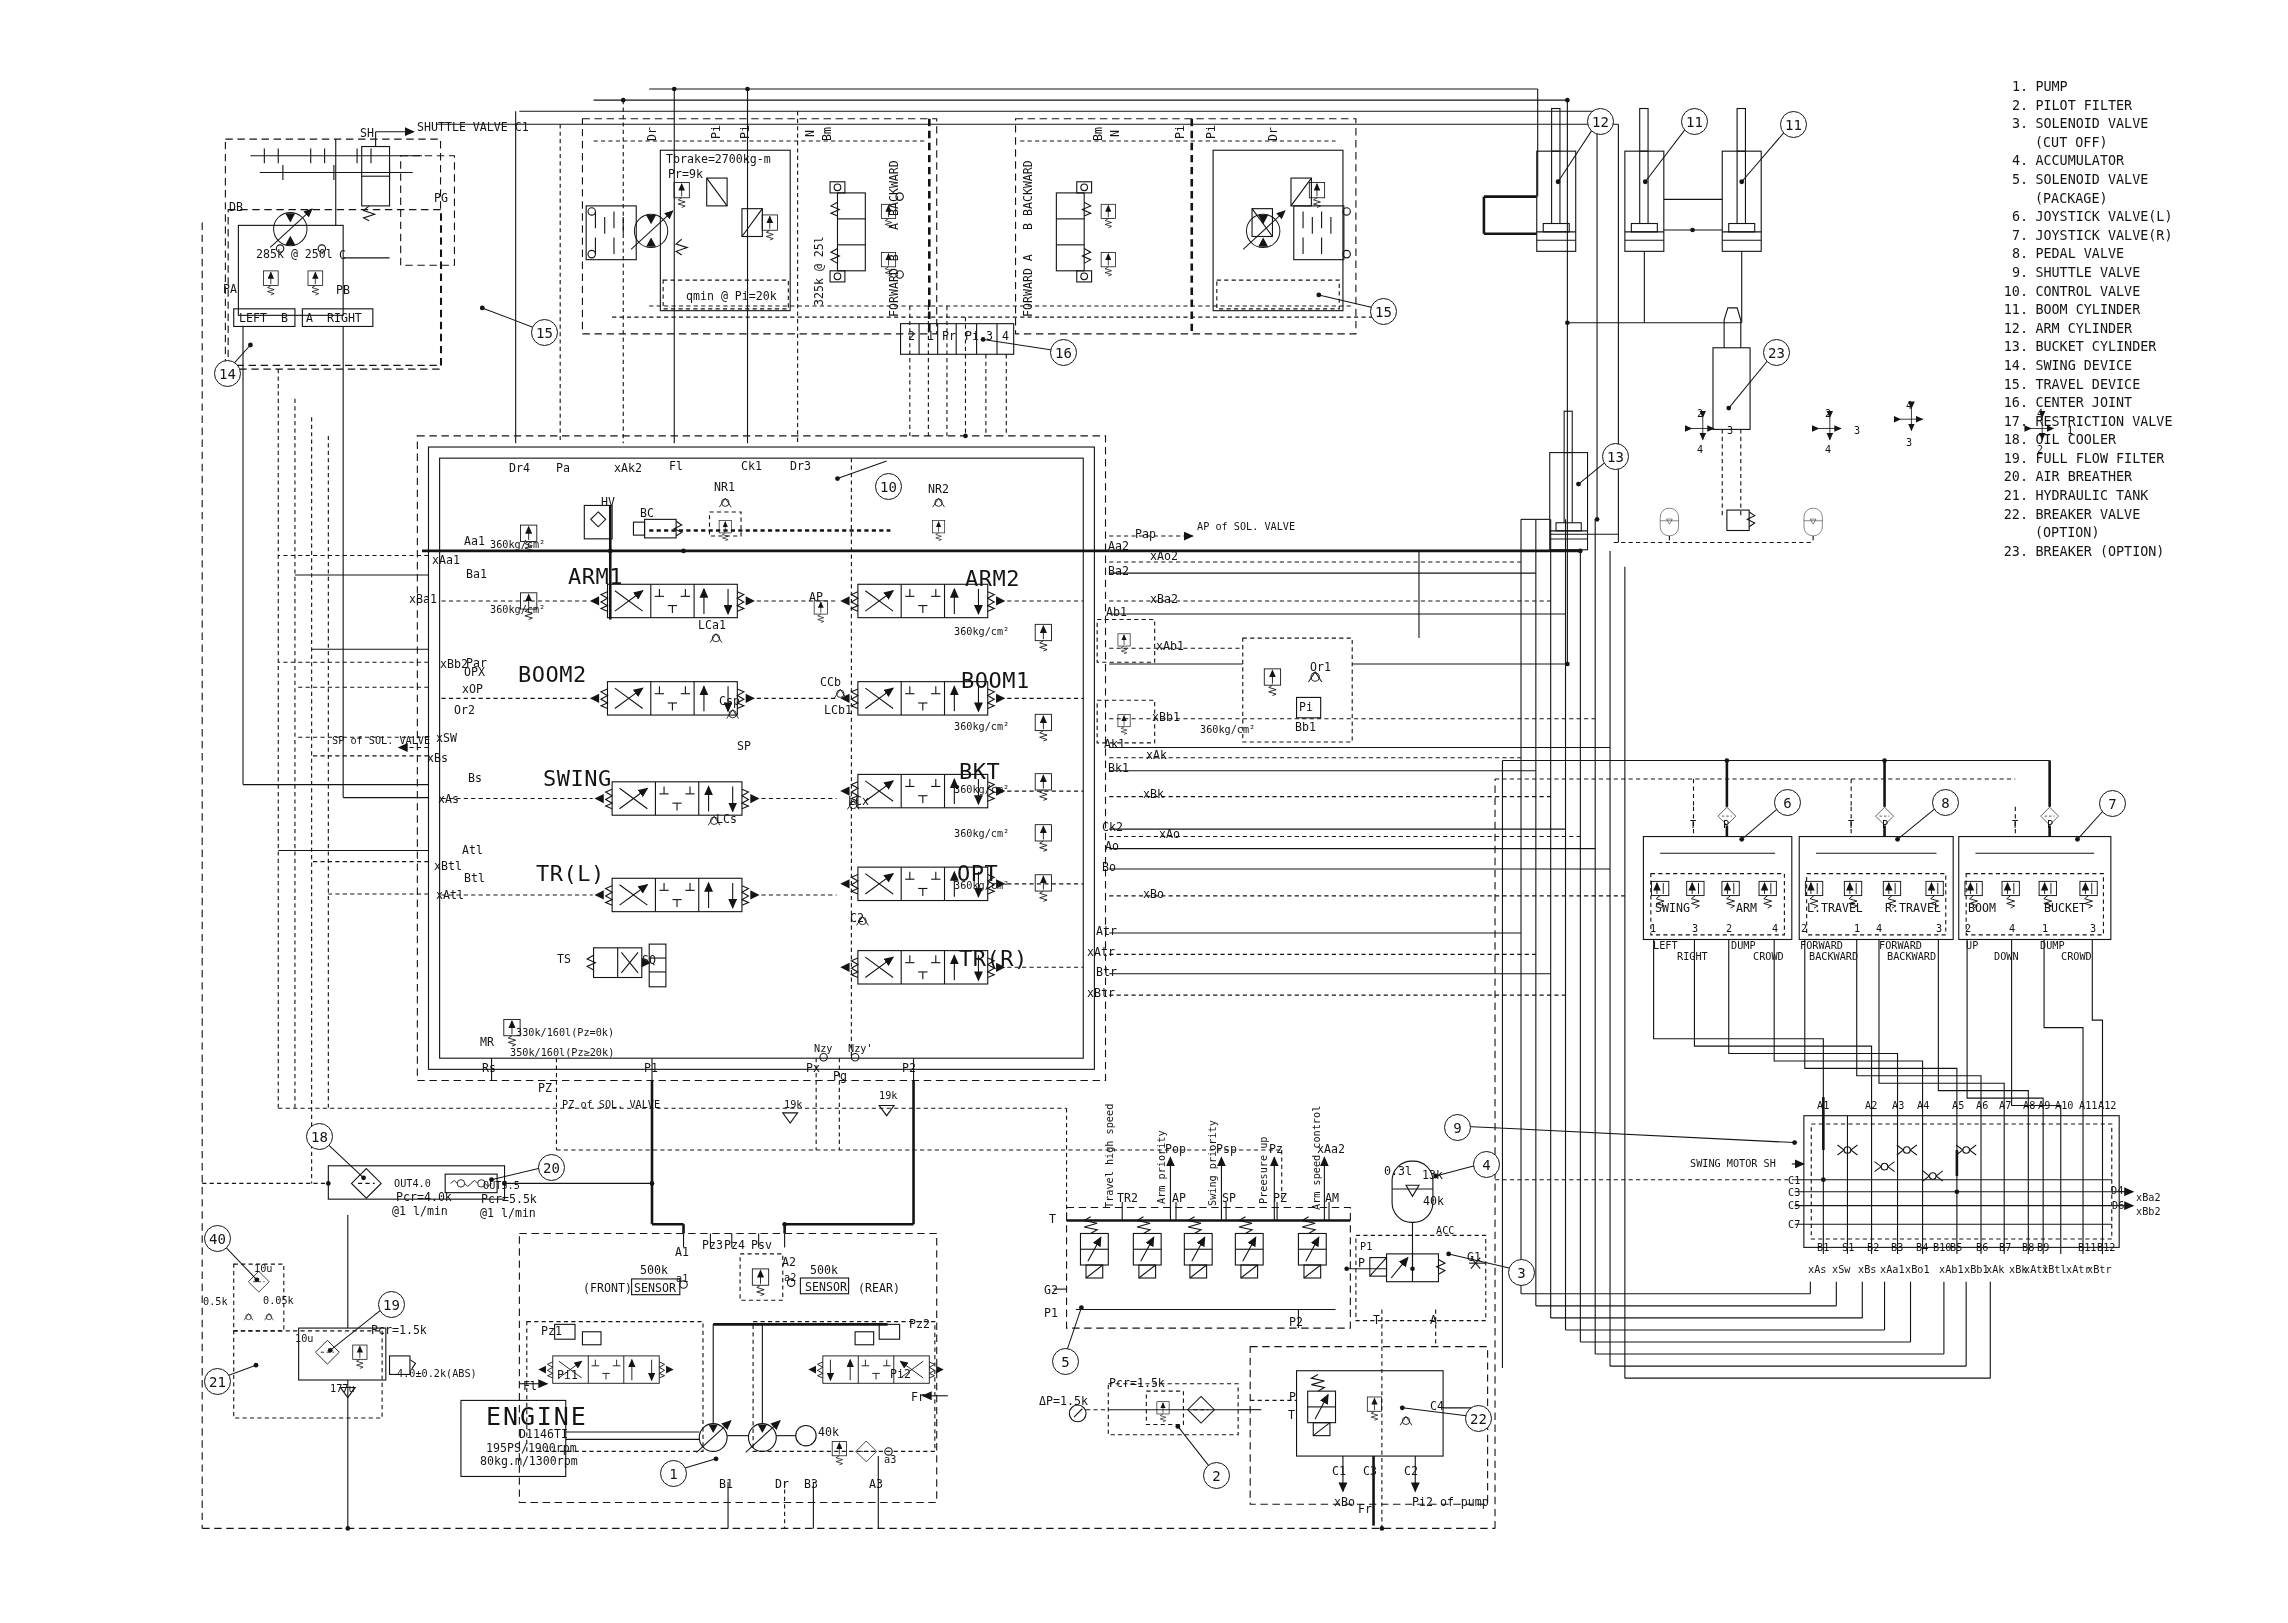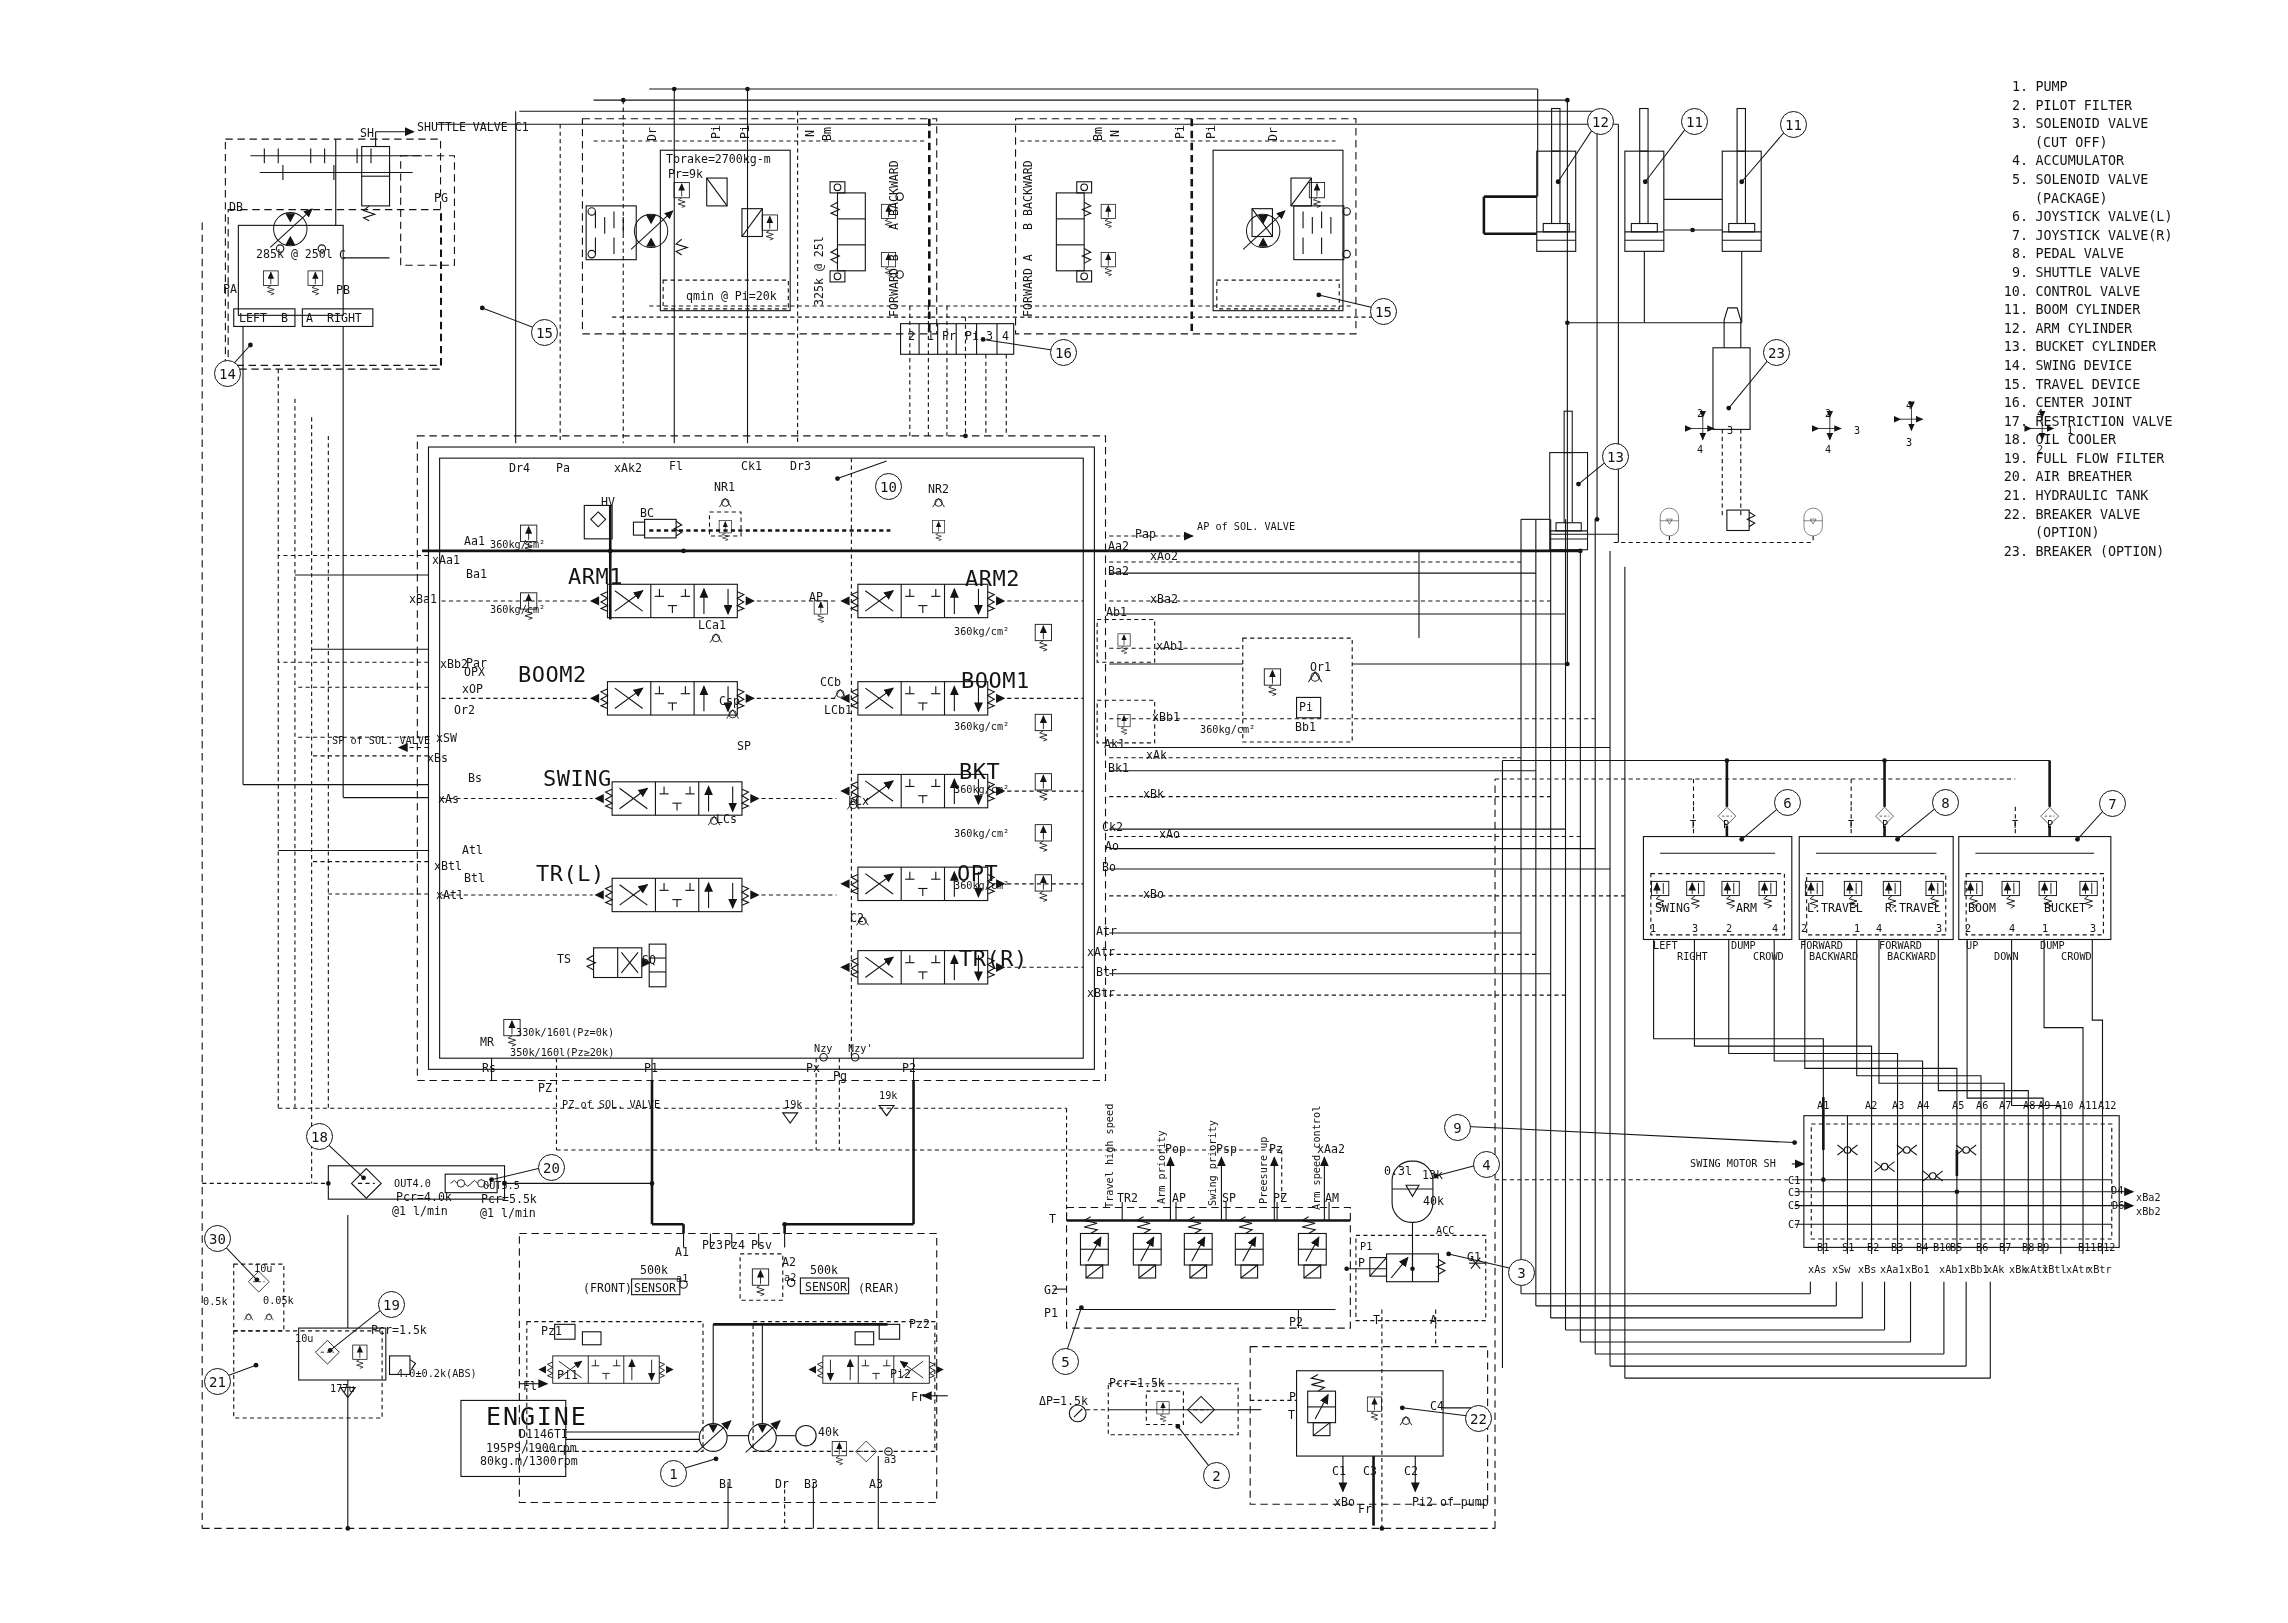--- a/index.html
+++ b/index.html
@@ -1085,21 +1085,21 @@
       <div class="callout" style="left: 1932px; top: 789px;">8</div>
       <div class="callout" style="left: 2099px; top: 790px;">7</div>
       <div class="callout" style="left: 1444px; top: 1114px;">9</div>
       <div class="callout" style="left: 1473px; top: 1151px;">4</div>
       <div class="callout" style="left: 1508px; top: 1259px;">3</div>
       <div class="callout" style="left: 1052px; top: 1348px;">5</div>
       <div class="callout" style="left: 1203px; top: 1462px;">2</div>
       <div class="callout" style="left: 1465px; top: 1405px;">22</div>
       <div class="callout" style="left: 306px; top: 1123px;">18</div>
       <div class="callout" style="left: 538px; top: 1154px;">20</div>
-      <div class="callout" style="left: 204px; top: 1225px;">30</div>
+      <div class="callout" style="left: 204px; top: 1225px;">40</div>
       <div class="callout" style="left: 378px; top: 1291px;">19</div>
       <div class="callout" style="left: 204px; top: 1368px;">21</div>
       <div class="callout" style="left: 660px; top: 1460px;">1</div>
     </div>
 
 <div class="legend">
       <div class="legend-item">
         <span class="num">1.</span>
         <span class="lab">PUMP</span>
       </div>

